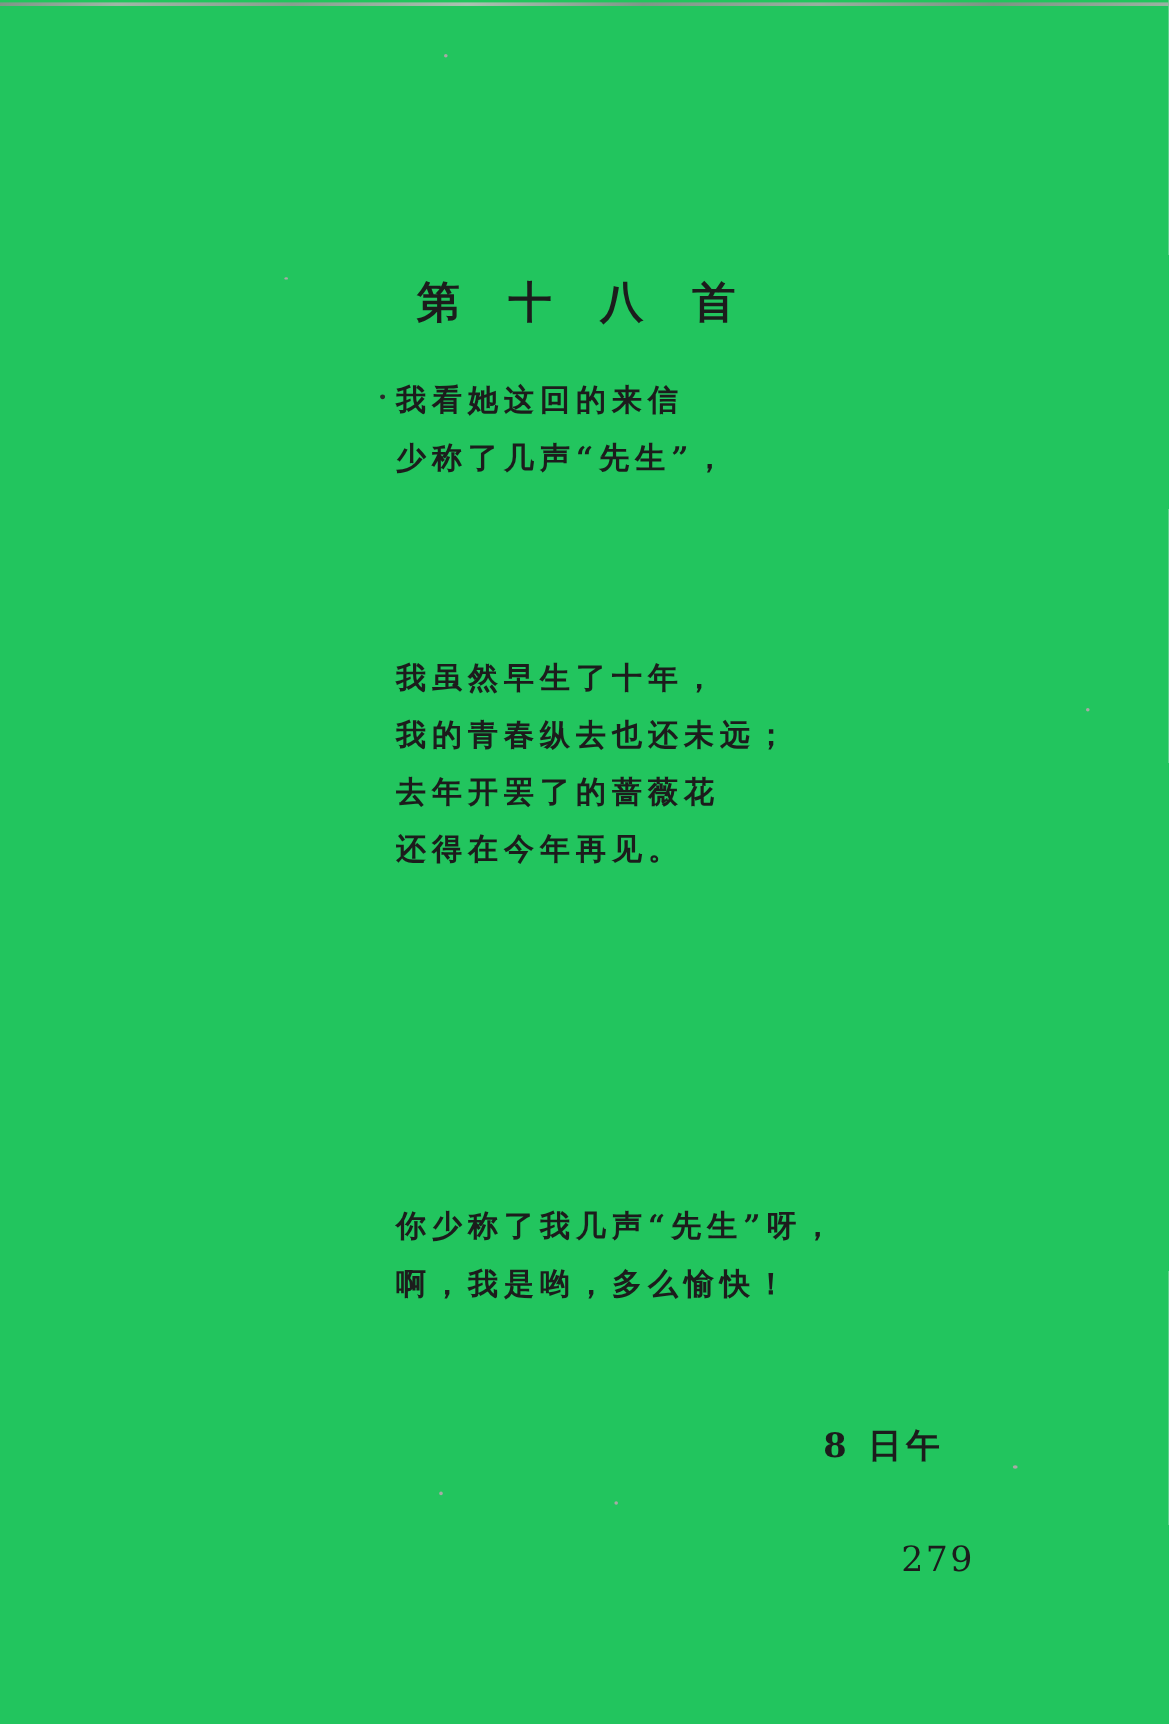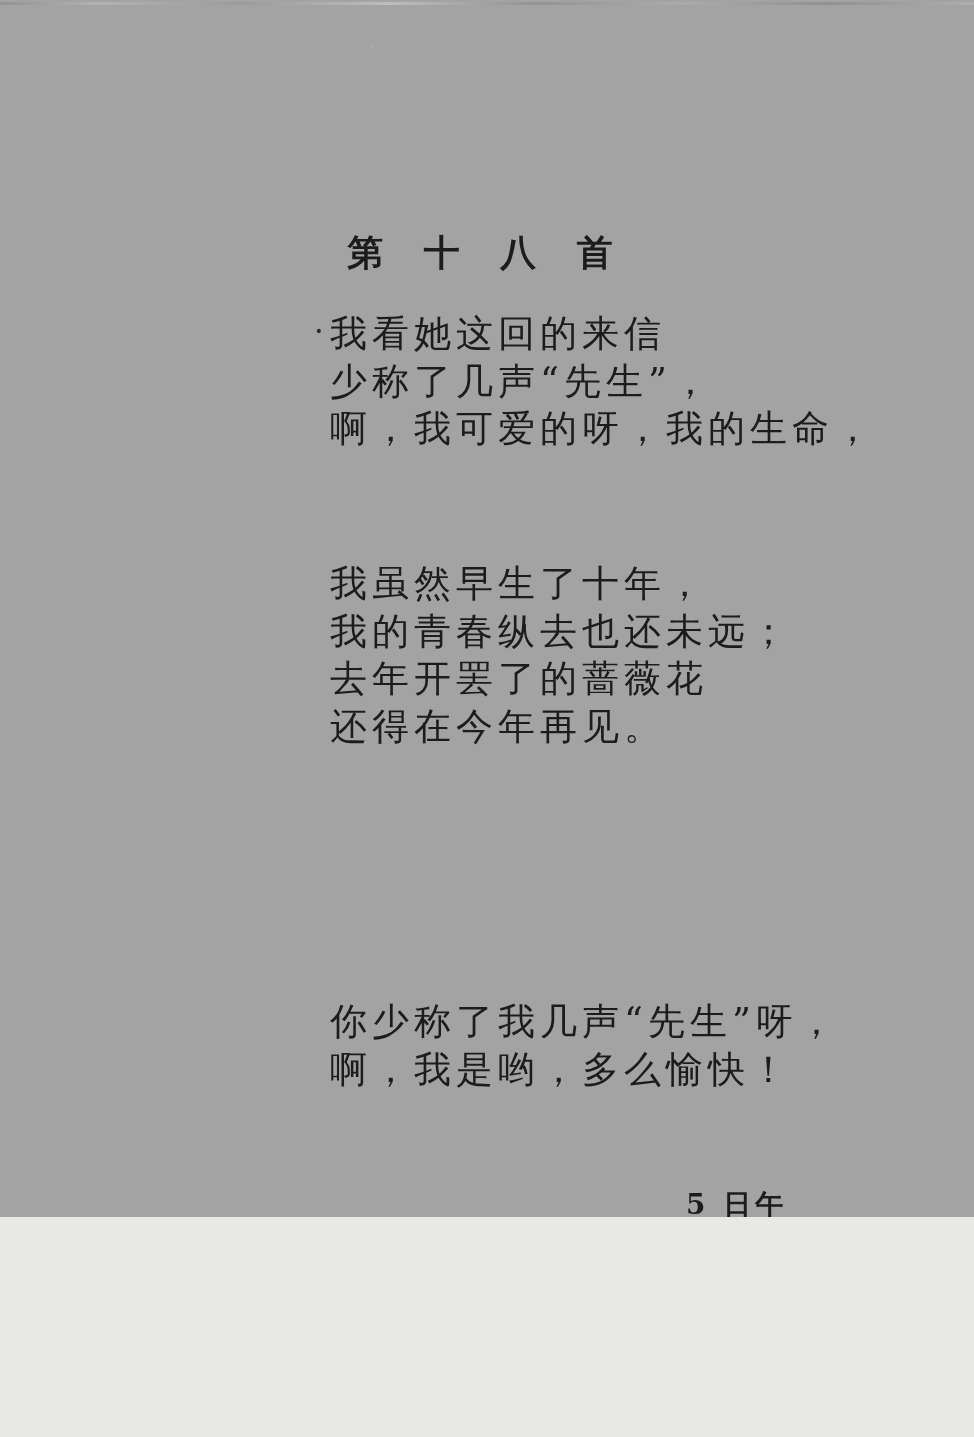--- a/index.html
+++ b/index.html
@@ -3,23 +3,23 @@
 <meta charset="utf-8">
 <style>
   html, body {
     margin: 0;
     padding: 0;
     background: #e8e8e6;
   }
   .page {
     position: relative;
     width: 974px;
-    height: 1217px;
+    height: 1437px;
     margin: 0 auto;
-    background: #a3a3a3;
+    background: #22c55e;
     overflow: hidden;
     font-family: "DejaVu Serif", "Liberation Serif", serif;
     color: #1c1c1c;
   }
   .scan-edge {
     position: absolute;
     top: 2px;
     left: 0;
     width: 100%;
     height: 3px;
@@ -38,29 +38,29 @@
     font-weight: bold;
     letter-spacing: 14px;
     line-height: 48px;
     white-space: nowrap;
   }
   .stanza {
     position: absolute;
     left: 330px;
   }
   .line {
-    font-size: 37px;
-    font-weight: normal;
+    font-size: 25px;
+    font-weight: bold;
     line-height: 47.5px;
     height: 47.5px;
     letter-spacing: 5px;
     white-space: nowrap;
   }
   .stanza-1 { top: 310px; }
-  .stanza-2 { top: 560px; }
+  .stanza-2 { top: 541px; }
   .stanza-3 { top: 771px; }
   .stanza-4 { top: 998px; }
   .leading-mark {
     position: absolute;
     left: 315px;
     top: 318px;
     font-size: 22px;
     font-weight: bold;
     color: #2a2a2a;
   }
@@ -100,37 +100,36 @@
 
   <div class="scan-edge"></div>
 
   <div class="title">第 十 八 首</div>
 
   <span class="leading-mark">·</span>
 
   <div class="stanza stanza-1">
     <div class="line">我看她这回的来信</div>
     <div class="line">少称了几声“先生”，</div>
-    <div class="line">啊，我可爱的呀，我的生命，</div>
   </div>
 
   <div class="stanza stanza-2">
     <div class="line">我虽然早生了十年，</div>
     <div class="line">我的青春纵去也还未远；</div>
     <div class="line">去年开罢了的蔷薇花</div>
     <div class="line">还得在今年再见。</div>
   </div>
 
 
   <div class="stanza stanza-4">
     <div class="line">你少称了我几声“先生”呀，</div>
     <div class="line">啊，我是哟，多么愉快！</div>
   </div>
 
-  <div class="date-signature">5 日午</div>
+  <div class="date-signature">8 日午</div>
 
   <div class="page-number">279</div>
 
   <span class="speck s1"></span>
   <span class="speck s2"></span>
   <span class="speck s3"></span>
   <span class="speck s4"></span>
   <span class="speck s5"></span>
   <span class="speck s6"></span>
 

